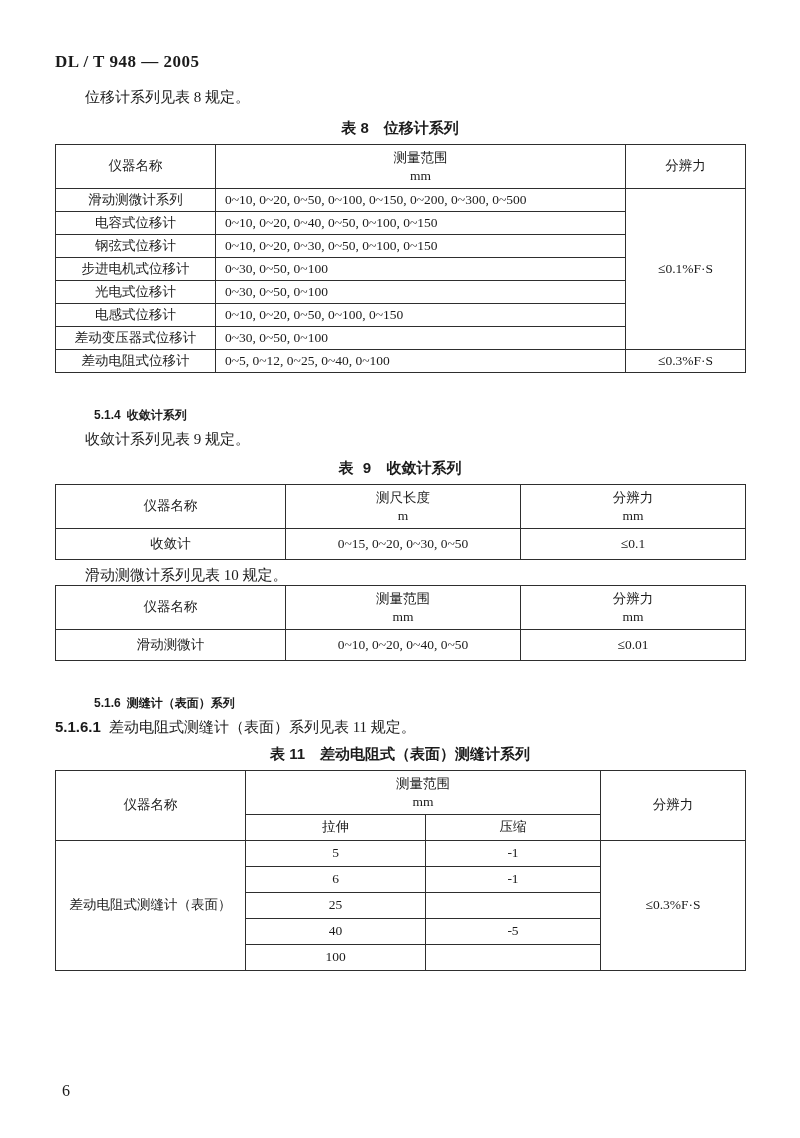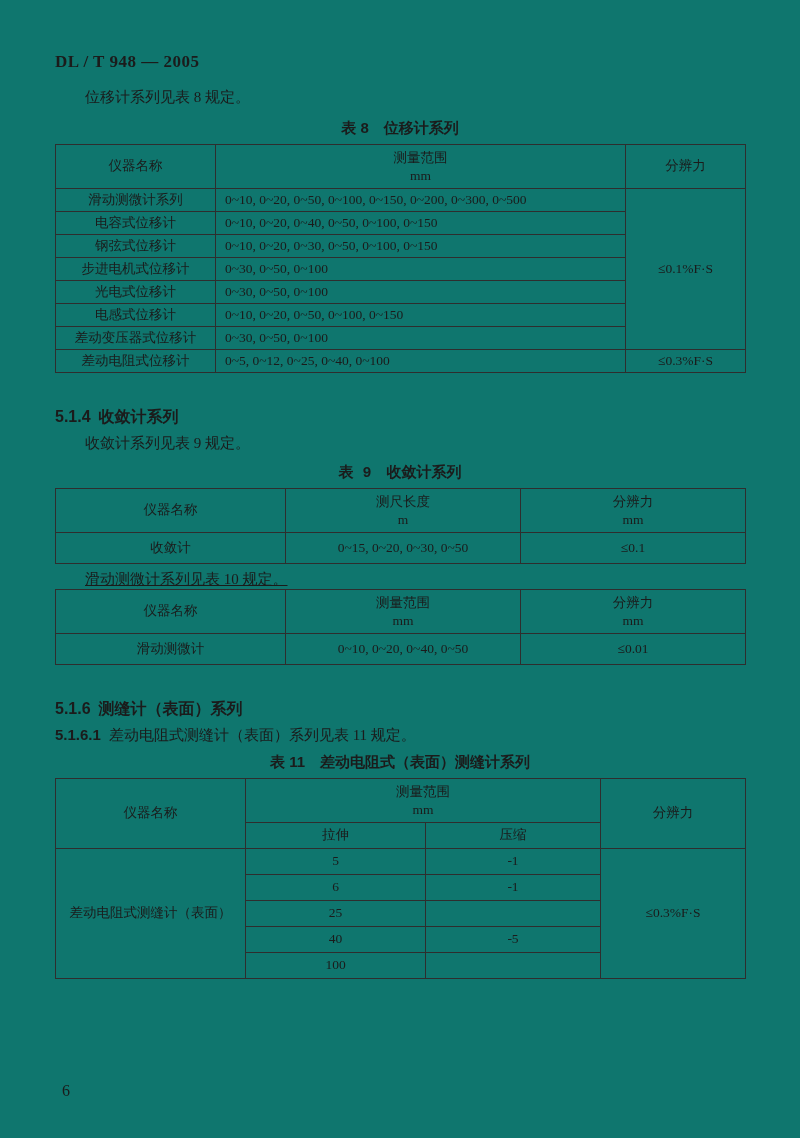--- a/index.html
+++ b/index.html
@@ -1,25 +1,25 @@
 <!DOCTYPE html>
 <html><head>
 <meta charset="utf-8">
 <style>
   * { margin:0; padding:0; box-sizing:border-box; }
   html,body { background:#d9d9d9; }
   .page {
     width:800px; height:1138px; margin:0 auto; position:relative;
-    background:#0f766e; color:#1b1b1b;
+    background:#ffffff; color:#1b1b1b;
     font-family:"Liberation Serif","DejaVu Serif",serif;
     padding:52px 55px 0 55px; overflow:hidden;
   }
   .doc-code { font-size:17px; font-weight:bold; letter-spacing:.5px; }
   .para { font-size:15px; margin-top:16px; padding-left:30px; }
-  .sec-head { margin-top:34px; font-size:16px; }
+  .sec-head { margin-top:34px; font-size:12px;margin-left:39px; }
   .sec-head .num, .sec-head .sec-title {
     font-family:"Liberation Sans","DejaVu Sans",sans-serif; font-weight:bold;
   }
   .sec-line { margin-top:6px; font-size:15px; }
   .sec-line .num { font-family:"Liberation Sans","DejaVu Sans",sans-serif; font-weight:bold; margin-right:8px; }
   .tbl-title {
     text-align:center; margin-top:12px; margin-bottom:6px;
     font-family:"Liberation Sans","DejaVu Sans",sans-serif;
     font-weight:bold; font-size:15px;
   }
@@ -132,21 +132,21 @@
         </th>
       </tr>
       <tr class="data9">
         <td>收敛计</td>
         <td>0~15, 0~20, 0~30, 0~50</td>
         <td>≤0.1</td>
       </tr>
     </tbody>
   </table>
 
-  <p class="para" style="margin-top:6px;text-decoration:underline;">滑动测微计系列见表 10 规定。</p>
+  <p class="para" style="margin-top:6px;">滑动测微计系列见表 10 规定。</p>
 
   <table class="tbl">
     <colgroup>
         <col style="width:230px">
         <col style="width:235px">
         <col style="width:225px">
       </colgroup>
     <tbody>
       <tr class="hdr" style="height:40px;">
         <th>仪器名称</th>

